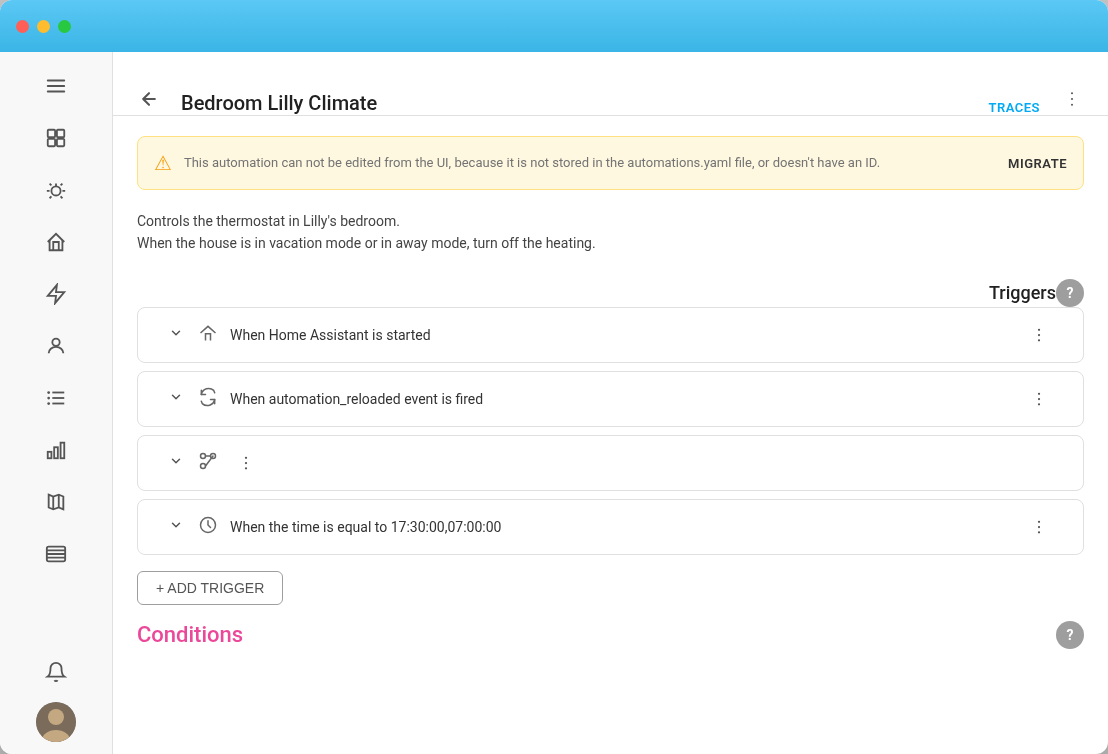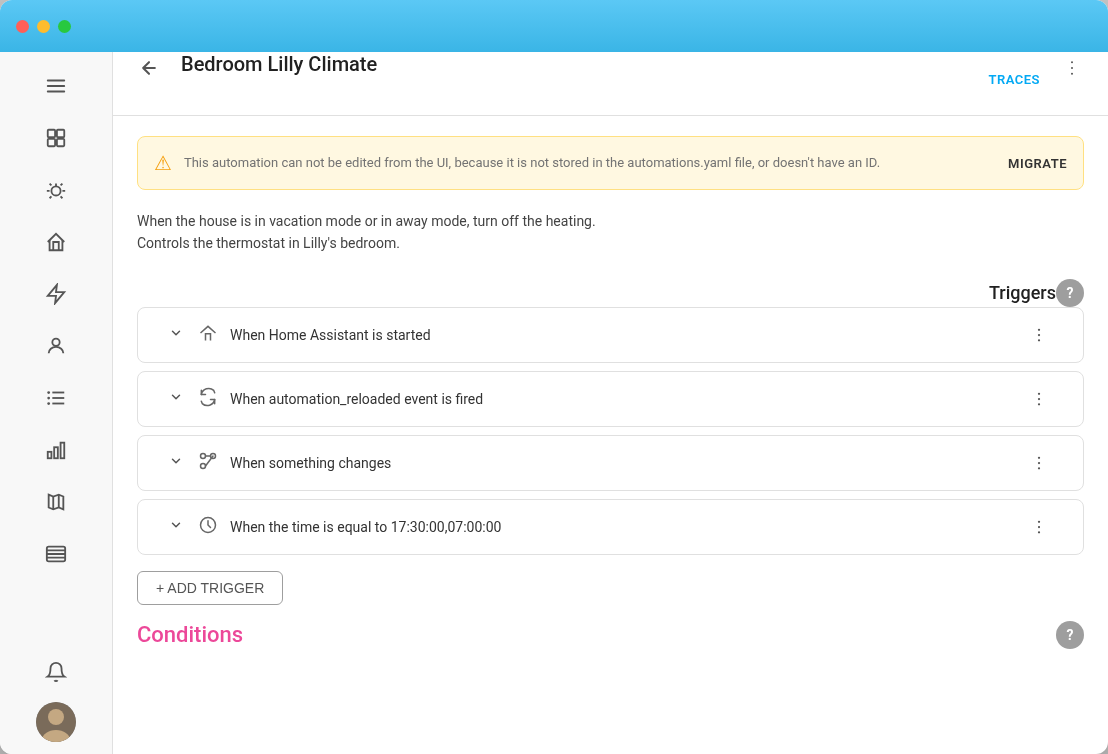--- a/index.html
+++ b/index.html
@@ -81,21 +81,21 @@
       flex: 1;
       display: flex;
       flex-direction: column;
       overflow: hidden;
     }
 
     .header {
       height: 64px;
       border-bottom: 1px solid #e0e0e0;
       display: flex;
-      align-items: flex-start;
+      align-items: flex-end;
       padding: 0 20px;
       gap: 16px;
       flex-shrink: 0;
     }
 
     .back-btn {
       cursor: pointer;
       color: #555;
       font-size: 20px;
       display: flex; align-items: center; justify-content: center;
@@ -402,22 +402,22 @@
       <div class="content">
         
         <div class="warning-banner">
           <div class="warning-icon">⚠</div>
           <div class="warning-text">This automation can not be edited from the UI, because it is not stored in the automations.yaml file, or doesn't have an ID.</div>
           <div class="migrate-btn">MIGRATE</div>
         </div>
 
         
         <div class="description">
+          <p>Controls the thermostat in Lilly's bedroom.</p>
           <p>When the house is in vacation mode or in away mode, turn off the heating.</p>
-          <p>Controls the thermostat in Lilly's bedroom.</p>
         </div>
 
         
         <div class="section-header">
           <div class="section-title">Triggers</div>
           <div class="help-icon">?</div>
         </div>
 
         <div class="trigger-list">
 
@@ -475,21 +475,20 @@
               </svg>
             </div>
             <div class="trigger-icon">
               <svg width="20" height="20" viewBox="0 0 24 24" fill="none" stroke="#666" stroke-width="1.8" stroke-linecap="round" stroke-linejoin="round">
                 <circle cx="6" cy="18" r="3"></circle>
                 <circle cx="18" cy="6" r="3"></circle>
                 <circle cx="6" cy="6" r="3"></circle>
                 <path d="M9 6h6M9 18l9-12"></path>
               </svg>
             </div>
-            <div class="trigger-label">When something changes</div>
             <div class="trigger-more">
               <svg width="18" height="18" viewBox="0 0 24 24">
                 <circle cx="12" cy="5" r="1.5" fill="#555"></circle>
                 <circle cx="12" cy="12" r="1.5" fill="#555"></circle>
                 <circle cx="12" cy="19" r="1.5" fill="#555"></circle>
               </svg>
             </div>
           </div>
 
           <div class="trigger-item">

